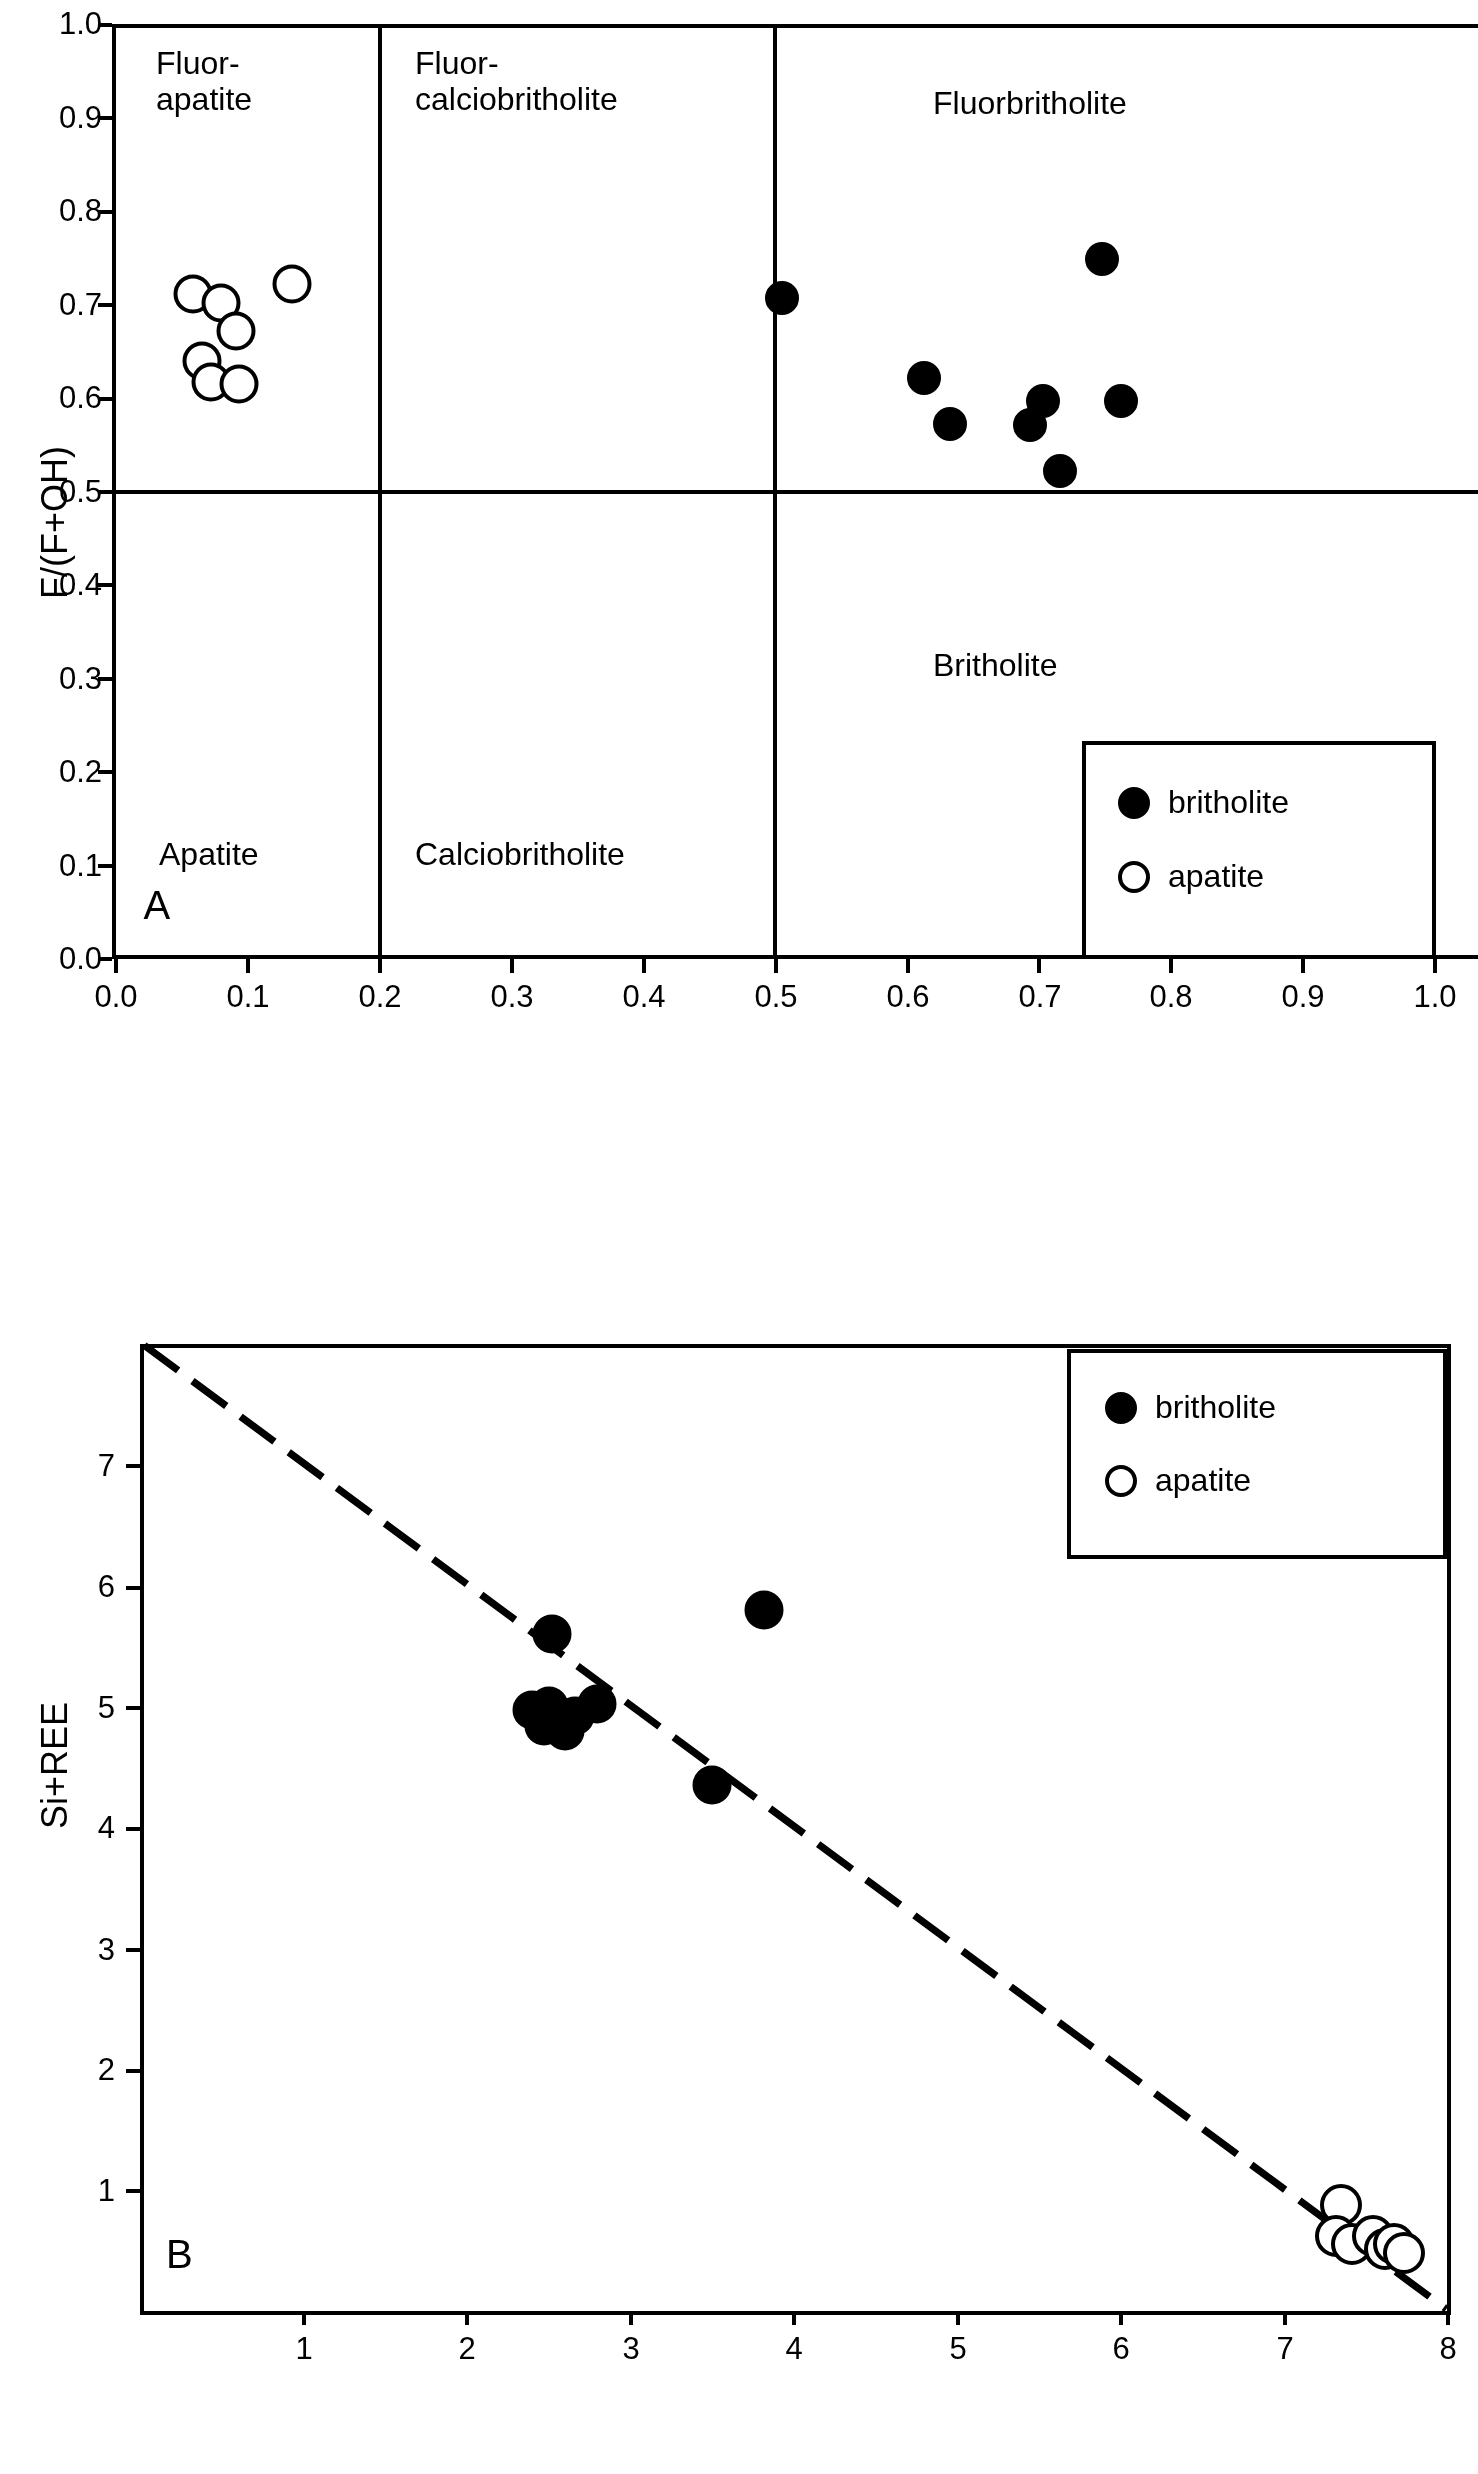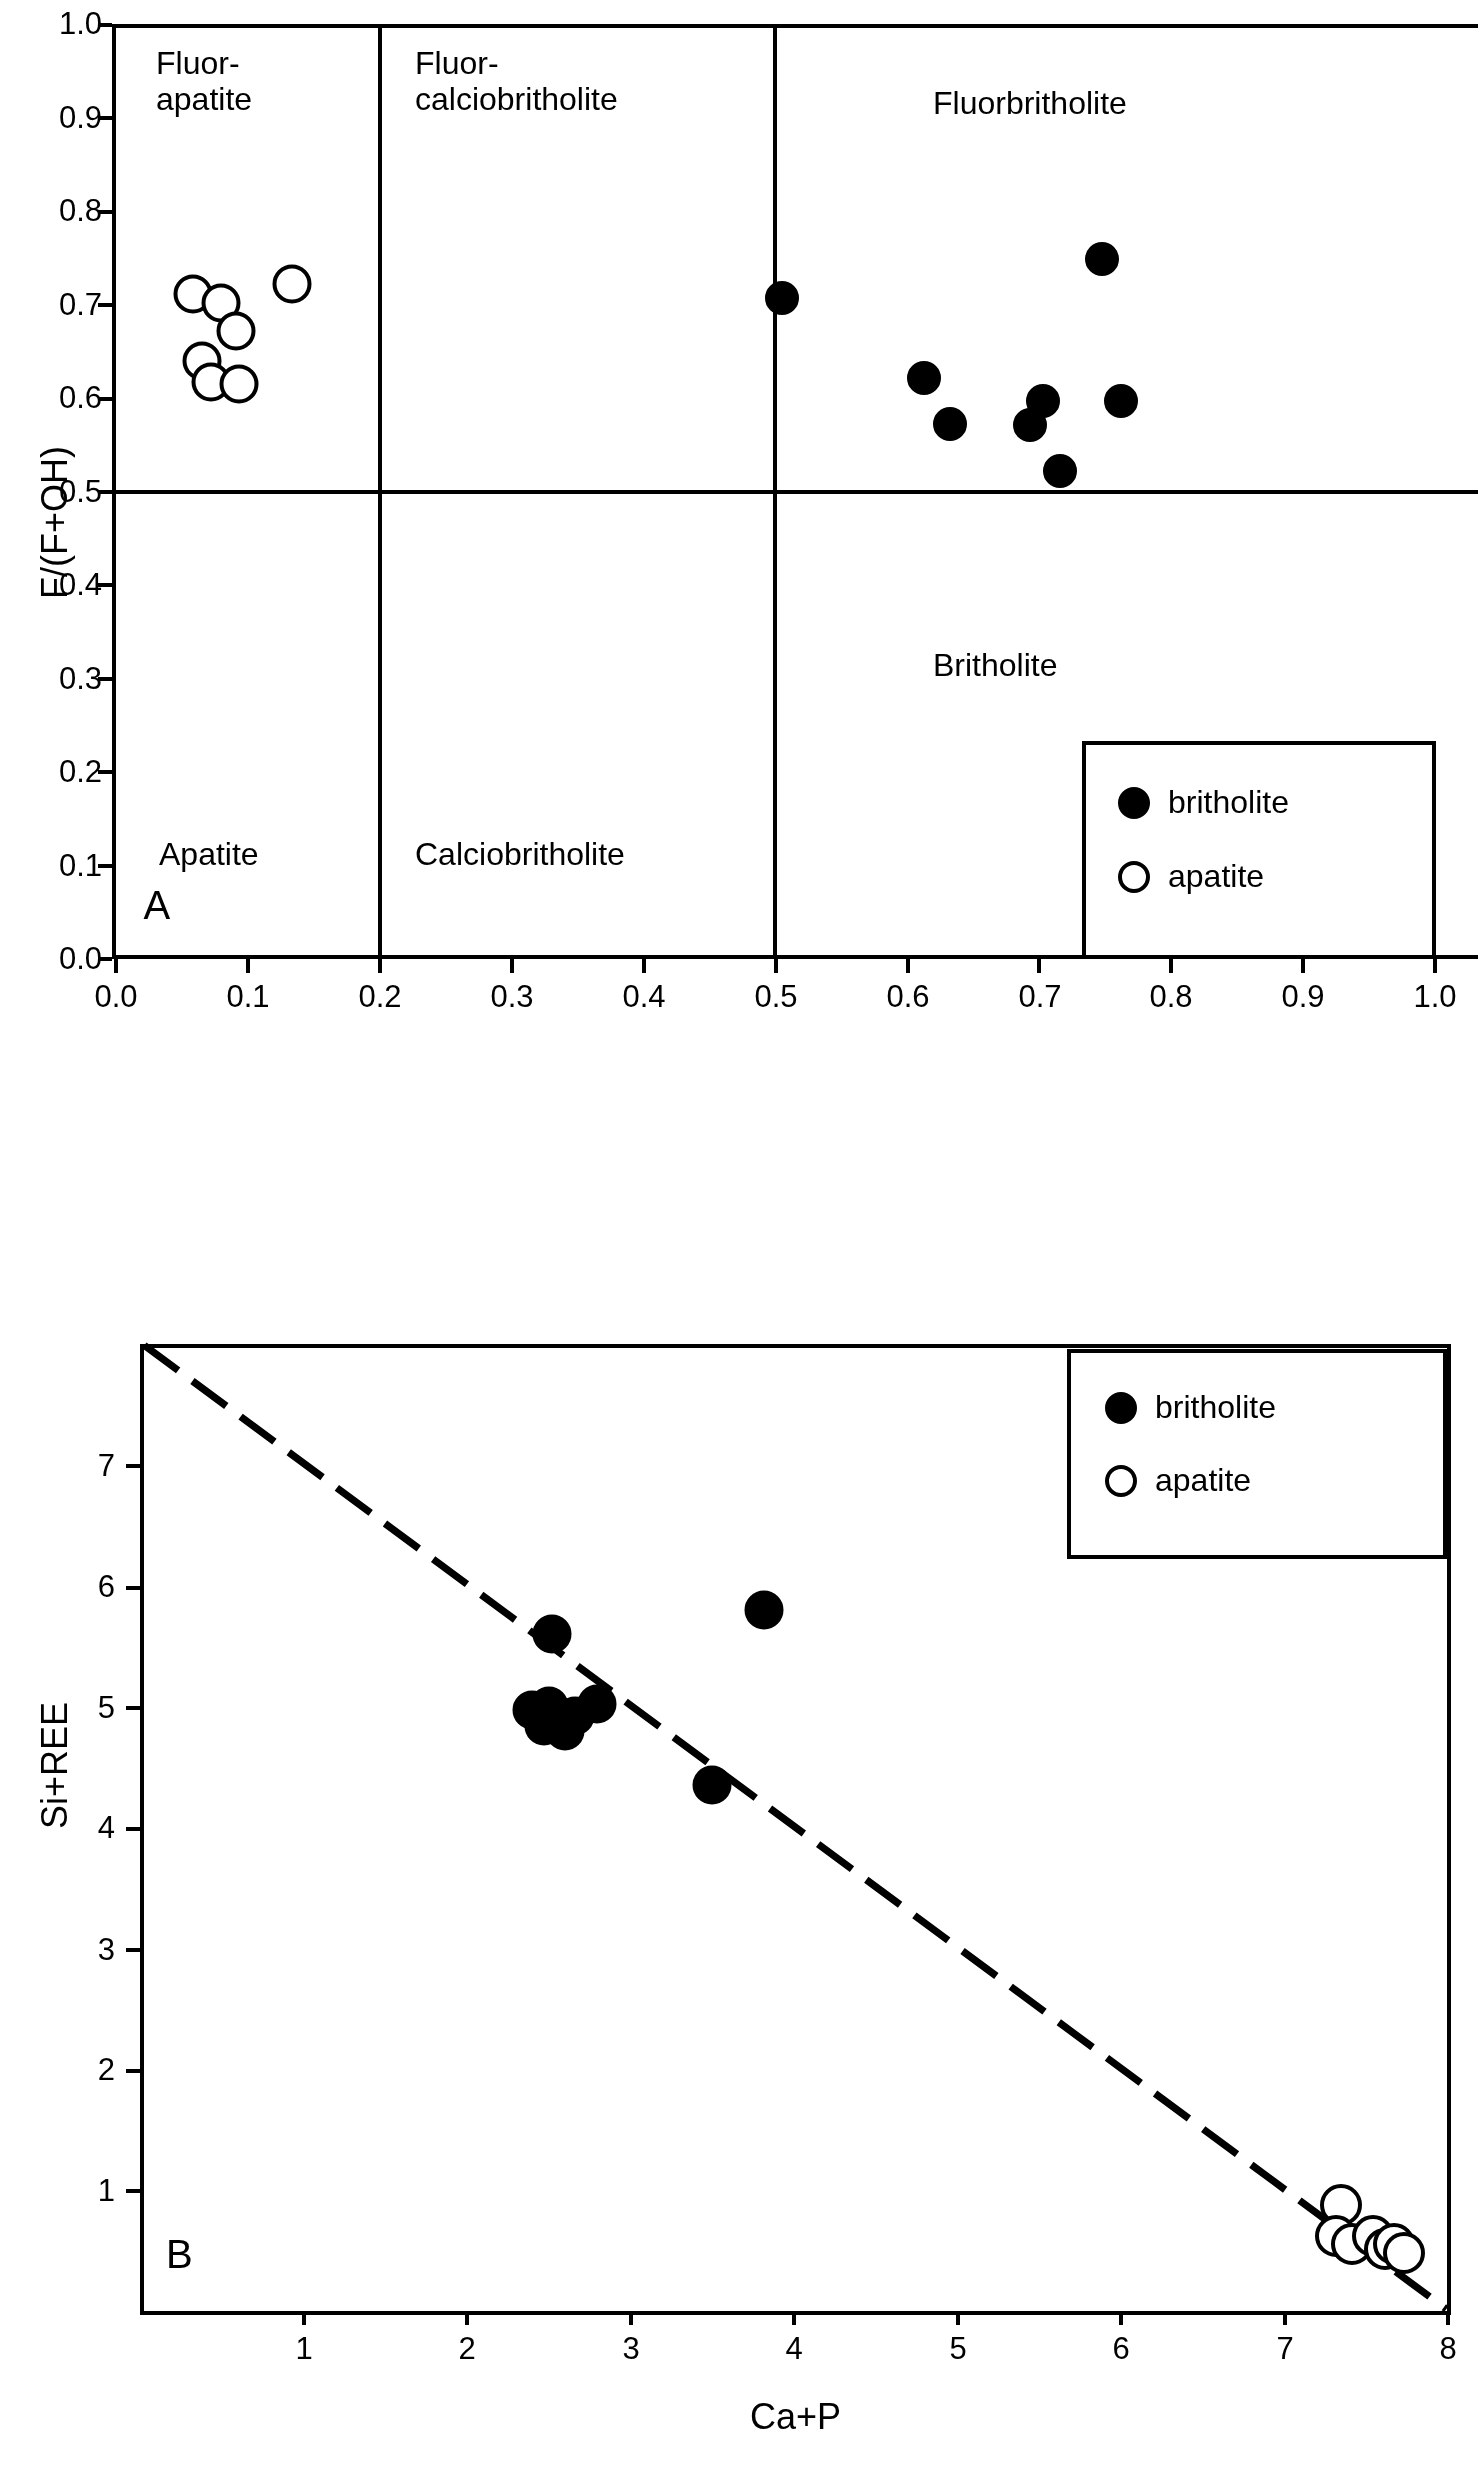--- a/index.html
+++ b/index.html
@@ -358,17 +358,16 @@
       <div class="legend-row" style="left:34px; top:36px;">
         <span class="legend-marker filled"></span>
         <span class="legend-text">britholite</span>
       </div>
       <div class="legend-row" style="left:34px; top:109px;">
         <span class="legend-marker open"></span>
         <span class="legend-text">apatite</span>
       </div>
     </div>
 
-    <div class="axis-title-x" style="left:140px; top:1117px; width:1311px;">Ca+P</div>
   </div>
 
 </div>
 
 
 </body></html>

